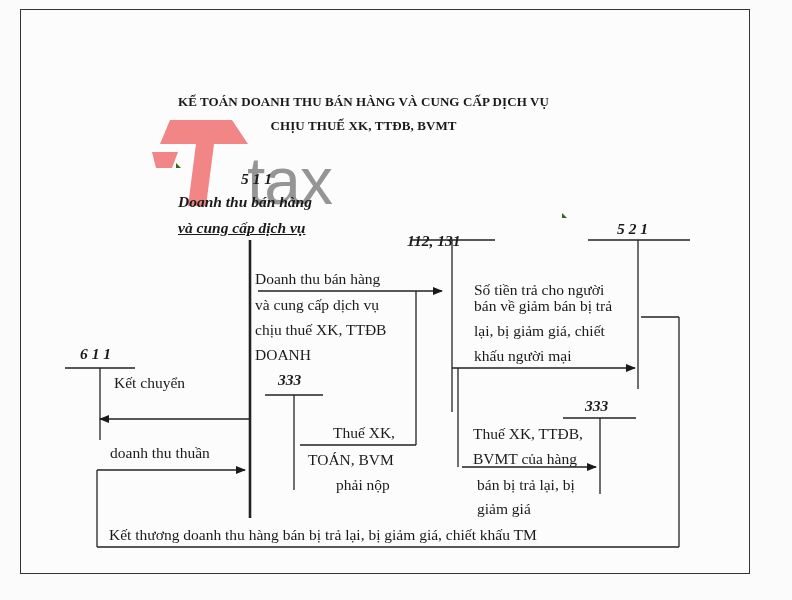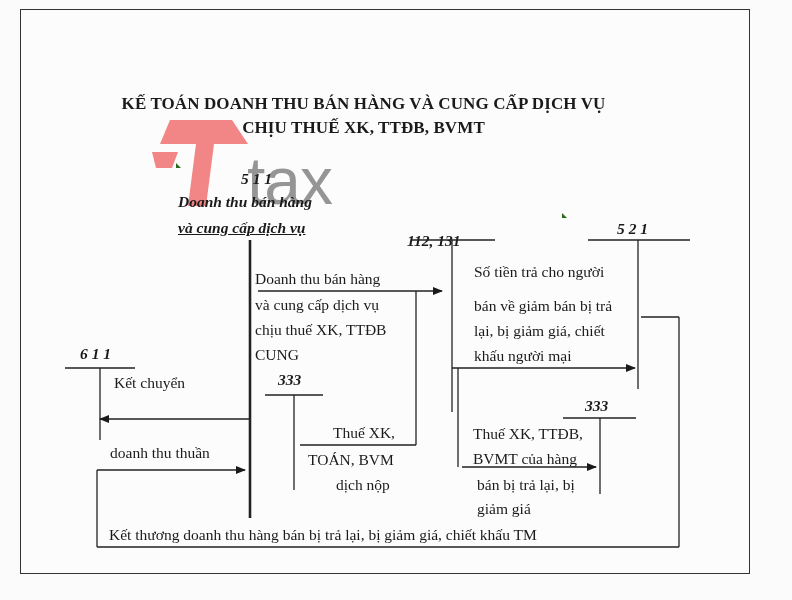--- a/index.html
+++ b/index.html
@@ -3,21 +3,21 @@
 <meta charset="utf-8">
 <style>
   html, body { margin:0; padding:0; background:#fbfbfb; }
   body { width:792px; height:600px; position:relative; overflow:hidden;
          font-family:"Liberation Serif","DejaVu Serif",serif; color:#1a1a1a; }
   .frame { position:absolute; left:20px; top:9px; width:730px; height:565px;
            border:1.5px solid #333; background:#fcfcfc; box-sizing:border-box; }
   .txt { position:absolute; white-space:nowrap; font-size:15.5px; line-height:22px; }
   .bold { font-weight:bold;font-style:italic; }
   .title { position:absolute; left:0; width:727px; text-align:center; font-weight:bold;
-           font-size:17px; letter-spacing:0.1px; }
+           font-size:13px; letter-spacing:0.1px; }
   .u { text-decoration:underline; }
   svg.lines { position:absolute; left:0; top:0; }
   .logo { position:absolute; }
   .logo-tax { position:absolute; left:247px; top:148px; font-family:"Liberation Sans","DejaVu Sans",sans-serif;
               font-size:66px; color:rgba(110,110,110,0.72); letter-spacing:-1px; line-height:66px; }
   .mark { position:absolute; width:0; height:0; border-left:5px solid #2d6a1e; border-top:5px solid transparent; }
 </style>
 </head>
 <body>
 
@@ -41,33 +41,33 @@
 
 <div class="txt bold" style="left:407px;top:230px">112, 131</div>
 <div class="txt bold" style="left:617px;top:218px">5 2 1</div>
 <div class="txt bold" style="left:80px;top:343px">6 1 1</div>
 <div class="txt bold" style="left:278px;top:369px">333</div>
 <div class="txt bold" style="left:585px;top:395px">333</div>
 
 <div class="txt" style="left:255px;top:268px">Doanh thu bán hàng</div>
 <div class="txt" style="left:255px;top:294px"> và cung cấp dịch vụ</div>
 <div class="txt" style="left:255px;top:319px">chịu thuế XK, TTĐB</div>
-<div class="txt" style="left:255px;top:344px">CUNG</div>
+<div class="txt" style="left:255px;top:344px">DOANH</div>
 
-<div class="txt" style="left:474px;top:261px"> Số tiền trả cho người</div>
+<div class="txt" style="left:474px;top:279px"> Số tiền trả cho người</div>
 <div class="txt" style="left:474px;top:295px">bán về  giảm bán bị trả</div>
 <div class="txt" style="left:474px;top:320px">lại, bị giảm giá, chiết</div>
 <div class="txt" style="left:474px;top:345px">khấu người mại</div>
 
 <div class="txt" style="left:114px;top:372px">Kết chuyển</div>
 <div class="txt" style="left:110px;top:442px">doanh thu thuần</div>
 
 <div class="txt" style="left:333px;top:422px">Thuế XK,</div>
 <div class="txt" style="left:308px;top:449px">TOÁN, BVM</div>
-<div class="txt" style="left:336px;top:474px">dịch nộp</div>
+<div class="txt" style="left:336px;top:474px">phải nộp</div>
 
 <div class="txt" style="left:473px;top:423px">Thuế XK, TTĐB,</div>
 <div class="txt" style="left:473px;top:448px"> BVMT của hàng</div>
 <div class="txt" style="left:477px;top:474px">bán bị trả lại, bị</div>
 <div class="txt" style="left:477px;top:498px">giảm giá</div>
 
 <div class="txt" style="left:109px;top:524px">Kết thương doanh thu hàng bán bị trả lại, bị giảm giá, chiết khấu TM</div>
 
 <svg class="lines" width="792" height="600">
   <defs>

